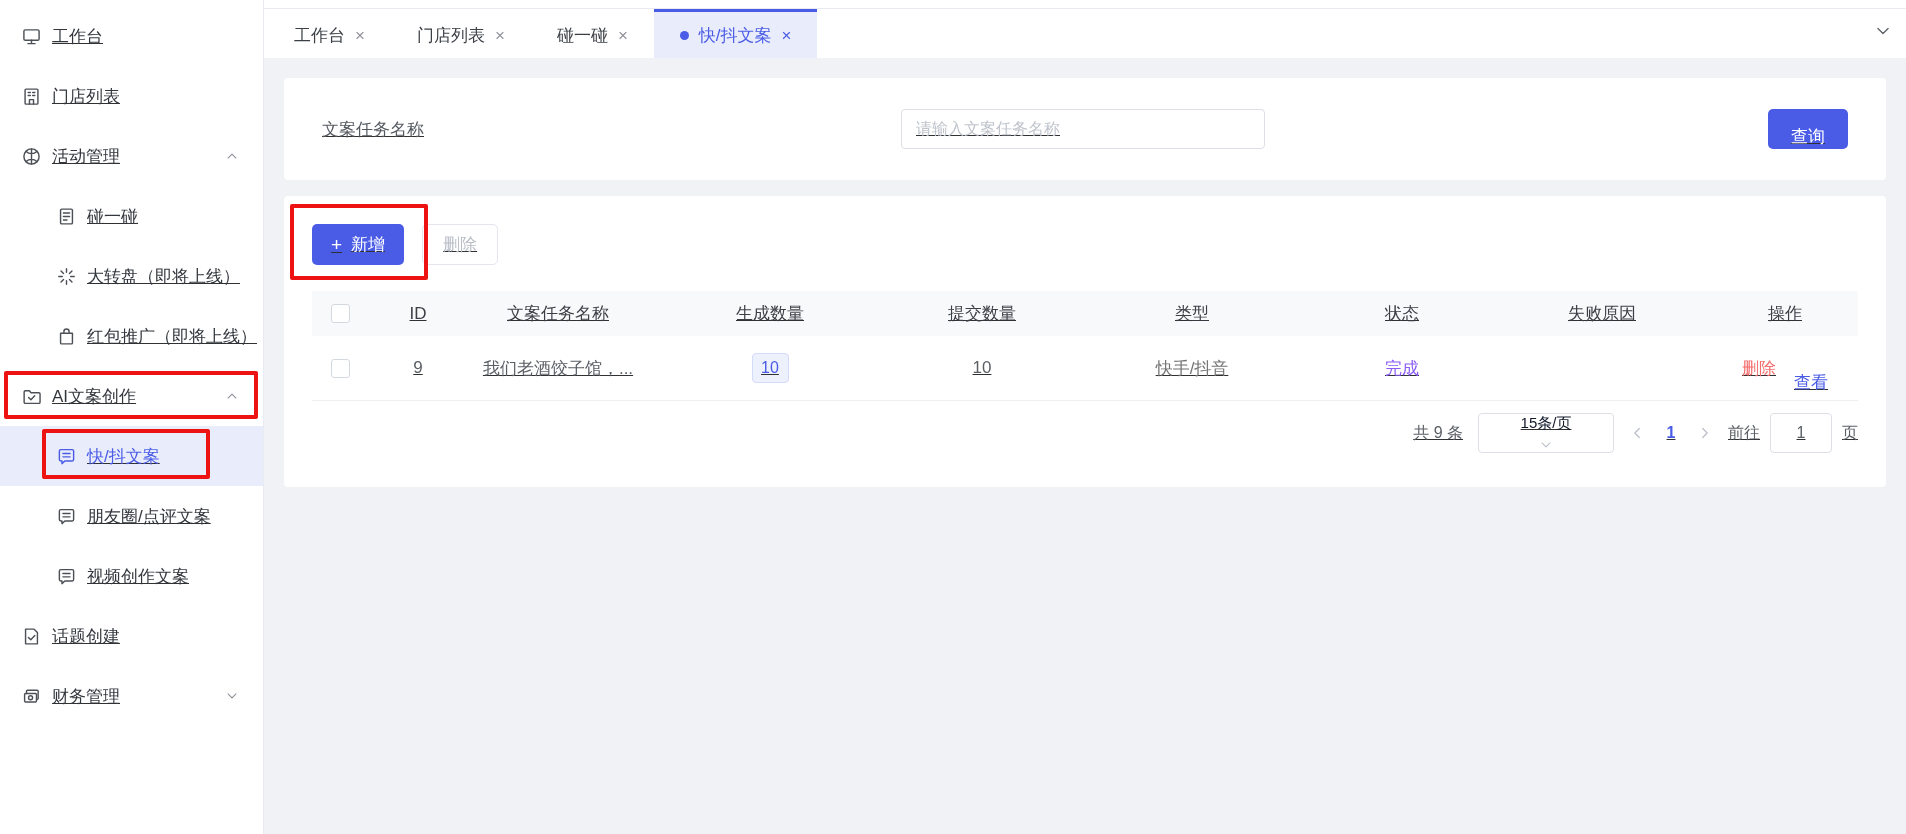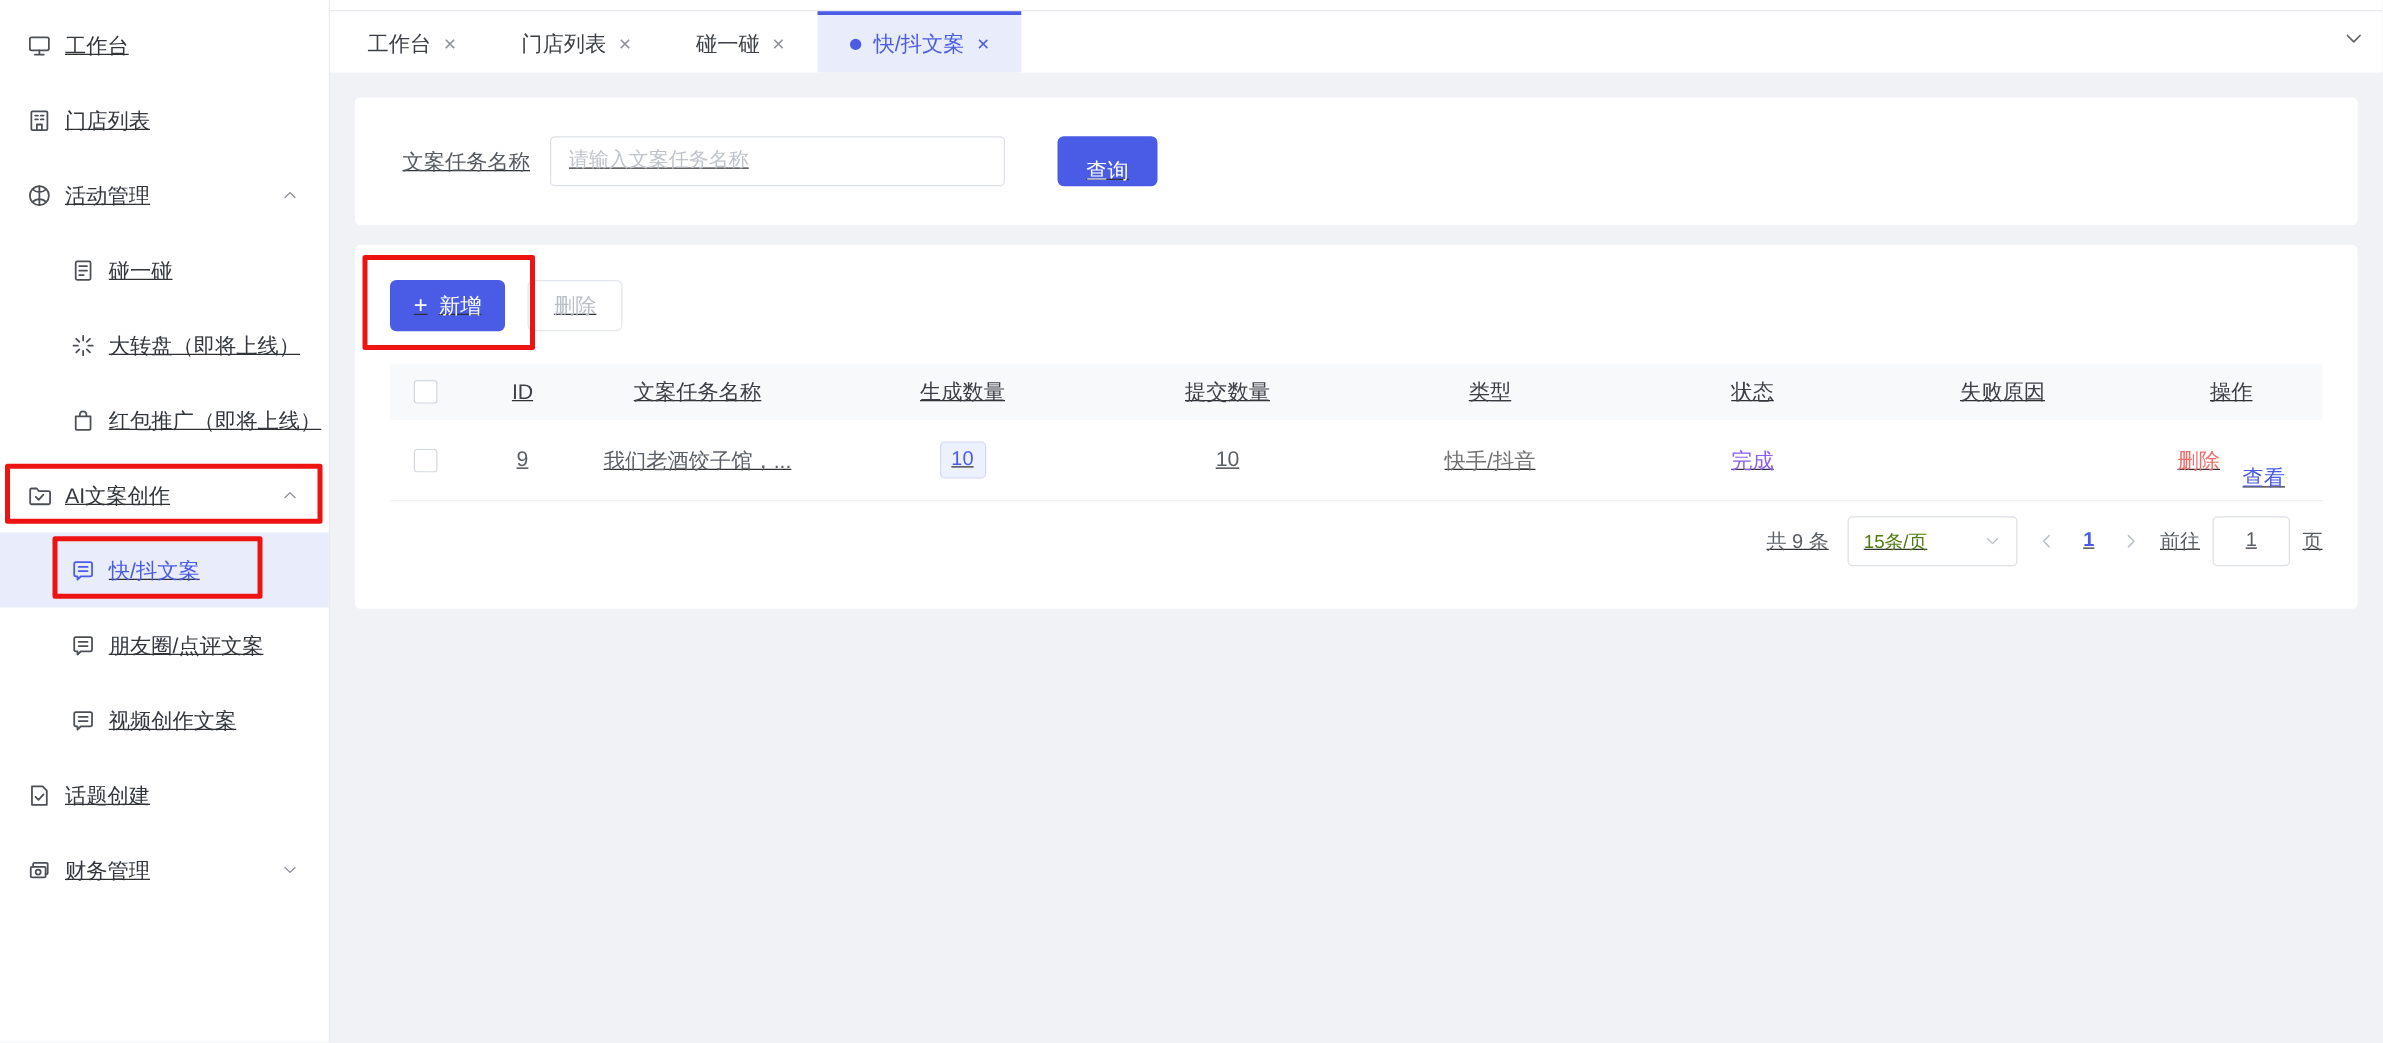--- a/index.html
+++ b/index.html
@@ -42,21 +42,21 @@
   .tab{display:flex;align-items:center;gap:10px;padding:0 26px;font-size:17px;
     color:#3c4046;cursor:pointer;box-sizing:border-box;border-top:3px solid transparent;}
   .tab .close{font-size:17px;color:#909399;line-height:1;cursor:pointer;}
   .tab.active{background:#e9ecfa;border-top-color:#4a5ce6;color:#4a5ce6;}
   .tab.active .close{color:#4a5ce6;}
   .dot{width:9px;height:9px;border-radius:50%;background:#4a5ce6;flex:none;}
   .tab-overflow{position:absolute;right:14px;top:22px;width:18px;height:18px;color:#5f6368;cursor:pointer;}
 
   
   .content{flex:1;background:#f0f2f5;padding:20px;box-sizing:border-box;}
-  .card{background:#fff;border-radius:4px;}
+  .card{background:#fff;border-radius:4px;justify-content:space-between;}
 
   .filter-card{height:102px;display:flex;align-items:center;padding:0 38px;
     box-sizing:border-box;margin-bottom:16px;}
   .filter-label{font-size:17px;color:#555a61;margin-right:16px;white-space:nowrap;}
   .filter-input{width:364px;height:40px;border:1px solid #dcdfe6;border-radius:4px;
     padding:0 14px;font-size:16px;color:#303133;box-sizing:border-box;outline:none;
     font-family:inherit;background:#fff;}
   .filter-input::placeholder{color:#bfc4cc;}
   .btn-primary{height:40px;padding:16px 23px;background:#4a5ce6;color:#fff;border:none;
     border-radius:5px;font-size:17px;cursor:pointer;font-family:inherit;}
@@ -85,21 +85,21 @@
   .t-blue{color:#737373;}
   .t-green{color:#8b5cf6;}
   .link{cursor:pointer;font-size:17px;}
   .link.danger{color:#f56c6c;}
   .link.view{color:#4a5ce6;margin-left:18px;margin-top:28px;}
 
   .pager{display:flex;align-items:center;justify-content:flex-end;gap:15px;
     margin-top:12px;font-size:16px;color:#5a5f66;}
   .page-select{width:136px;height:40px;border:1px solid #dcdfe6;border-radius:4px;
     display:flex;align-items:center;justify-content:space-between;padding:0 12px;
-    box-sizing:border-box;cursor:pointer;color:#4d7c0f;font-size:15px;background:#fff;}
+    box-sizing:border-box;cursor:pointer;color:#0f172a;font-size:15px;background:#fff;flex-direction:column;}
   .sel-chev{width:14px;height:14px;color:#b9bec7;}
   .pg-arrow{width:16px;height:16px;color:#b9bec7;cursor:pointer;}
   .page-num{color:#4a5ce6;font-weight:bold;min-width:22px;text-align:center;cursor:pointer;}
   .goto{display:flex;align-items:center;gap:10px;}
   .goto-input{width:62px;height:40px;border:1px solid #dcdfe6;border-radius:4px;
     text-align:center;font-size:16px;color:#5a5f66;box-sizing:border-box;outline:none;
     font-family:inherit;background:#fff;}
 </style>
 </head>
 <body>

